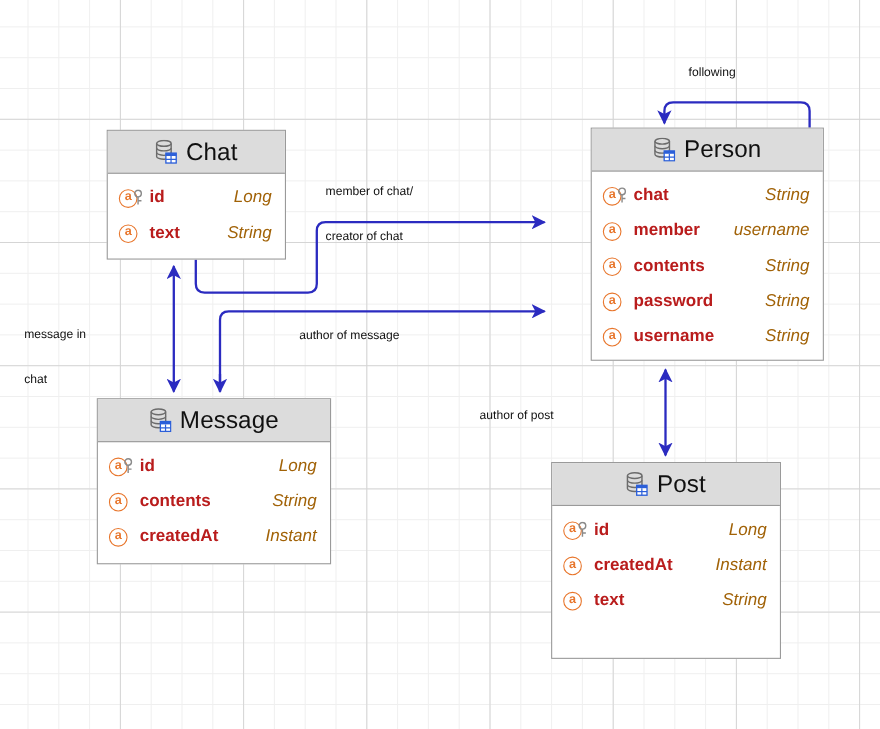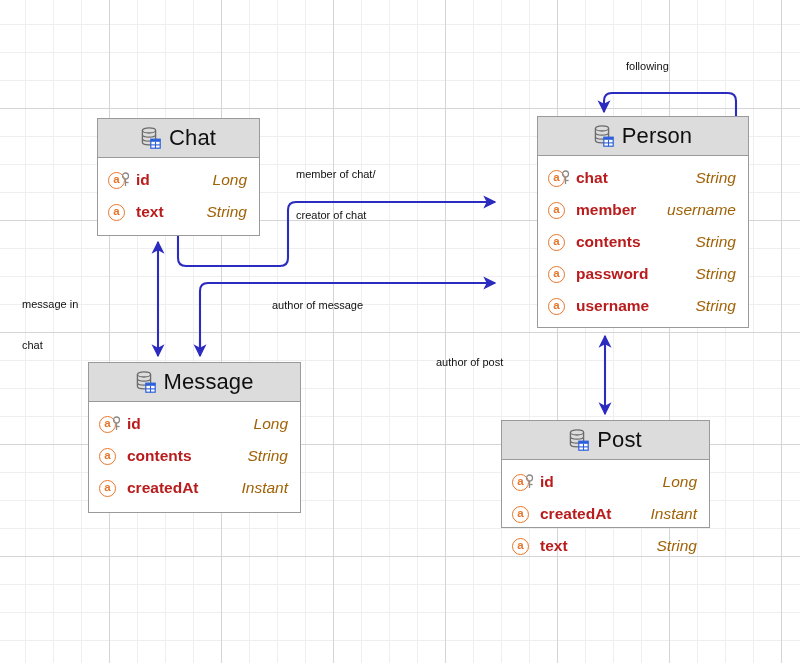--- a/index.html
+++ b/index.html
@@ -164,21 +164,21 @@
     <div>creator of chat</div>
   </div>
 
   <div class="edge-label" style="left:22px;top:270px;width:124px;">
     <div>message in</div>
     <div>chat</div>
   </div>
 
   <div class="edge-label" style="left:272px;top:299px;">author of message</div>
 
-  <div class="edge-label" style="left:436px;top:356px;">author of post</div>
+  <div class="edge-label" style="left:436px;top:372px;">author of post</div>
 
   <div class="entity" style="left:97px;top:118px;width:163px;height:118px;">
     <div class="entity-header">
       <span class="db-icon">
         <svg viewBox="0 0 20 22" width="20" height="22" xmlns="http://www.w3.org/2000/svg">
           <ellipse cx="8" cy="3.4" rx="6.6" ry="2.6" fill="none" stroke="#6b6b6b" stroke-width="1.3"></ellipse>
           <path d="M1.4 3.4 L1.4 15.2 C1.4 16.6 4.4 17.8 8 17.8 C11.6 17.8 14.6 16.6 14.6 15.2 L14.6 3.4" fill="none" stroke="#6b6b6b" stroke-width="1.3"></path>
           <path d="M1.4 7.6 C1.4 9 4.4 10.2 8 10.2 C11.6 10.2 14.6 9 14.6 7.6" fill="none" stroke="#6b6b6b" stroke-width="1.2"></path>
           <path d="M1.4 11.6 C1.4 13 4.4 14.2 8 14.2 C11.6 14.2 14.6 13 14.6 11.6" fill="none" stroke="#6b6b6b" stroke-width="1.2"></path>
           <rect x="9.8" y="12.2" width="9.4" height="9" fill="#ffffff" stroke="#2b5fd9" stroke-width="1.2"></rect>
@@ -311,21 +311,21 @@
       <div class="attr-row">
         <span class="attr-icon-wrap">
             <span class="a-circle">a</span>
           </span>
         <span class="attr-name">createdAt</span>
         <span class="attr-type">Instant</span>
       </div>
     </div>
   </div>
 
-  <div class="entity" style="left:501px;top:420px;width:209px;height:108px;">
+  <div class="entity" style="left:501px;top:420px;width:209px;height:179px;">
     <div class="entity-header">
       <span class="db-icon">
         <svg viewBox="0 0 20 22" width="20" height="22" xmlns="http://www.w3.org/2000/svg">
           <ellipse cx="8" cy="3.4" rx="6.6" ry="2.6" fill="none" stroke="#6b6b6b" stroke-width="1.3"></ellipse>
           <path d="M1.4 3.4 L1.4 15.2 C1.4 16.6 4.4 17.8 8 17.8 C11.6 17.8 14.6 16.6 14.6 15.2 L14.6 3.4" fill="none" stroke="#6b6b6b" stroke-width="1.3"></path>
           <path d="M1.4 7.6 C1.4 9 4.4 10.2 8 10.2 C11.6 10.2 14.6 9 14.6 7.6" fill="none" stroke="#6b6b6b" stroke-width="1.2"></path>
           <path d="M1.4 11.6 C1.4 13 4.4 14.2 8 14.2 C11.6 14.2 14.6 13 14.6 11.6" fill="none" stroke="#6b6b6b" stroke-width="1.2"></path>
           <rect x="9.8" y="12.2" width="9.4" height="9" fill="#ffffff" stroke="#2b5fd9" stroke-width="1.2"></rect>
           <rect x="9.8" y="12.2" width="9.4" height="2.6" fill="#2b5fd9"></rect>
           <line x1="14.5" y1="14.8" x2="14.5" y2="21.2" stroke="#2b5fd9" stroke-width="1.1"></line>

